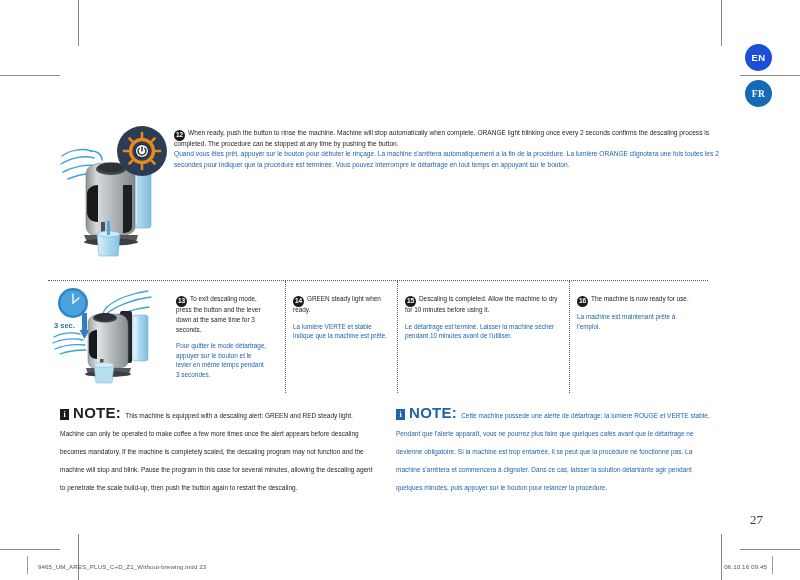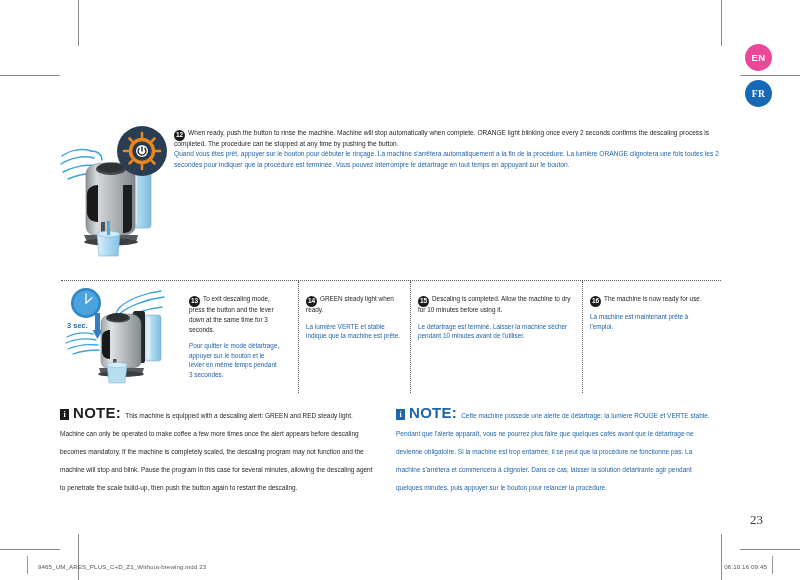--- a/index.html
+++ b/index.html
@@ -48,21 +48,21 @@
     height: 27px;
     border-radius: 50%;
     display: flex;
     align-items: center;
     justify-content: center;
     font-size: 9.5px;
     font-weight: bold;
     color: #ffffff;
     letter-spacing: 0.4px;
   }
-  .lang-badge.en { background: #ec4899; }
+  .lang-badge.en { background: #1d4ed8; }
   .lang-badge.fr { background: #1569b5; font-family: Liberation Serif, serif; }
 
   
   .step-badge {
     display: inline-flex;
     align-items: center;
     justify-content: center;
     width: 11px;
     height: 11px;
     min-width: 11px;
@@ -101,21 +101,21 @@
     flex: 1;
     font-size: 6.6px;
     line-height: 1.58;
     padding-top: 6px;
   }
   .copy p { margin: 0; }
 
   
   .section-row {
     position: absolute;
-    left: 61px;
+    left: 48px;
     top: 280px;
     width: 660px;
     height: 112px;
     display: flex;
     border-top: 1px dotted #5c5c5c;
   }
   .panel {
     position: relative;
     padding: 7px 8px 0 7px;
     box-sizing: border-box;
@@ -452,20 +452,20 @@
   <div class="note-col">
     <div class="note-inline">
       <span class="note-head">
         <span class="note-i blue">i</span>
         <span class="note-title txt-fr">NOTE:</span>
       </span><span class="note-body txt-fr">Cette machine possede une alerte de détartrage: la lumiere ROUGE et VERTE stable. Pendant que l'alerte apparaît, vous ne pourrez plus faire que quelques cafés avant que le détartrage ne devienne obligatoire. Si la machine est trop entartrée, il se peut que la procédure ne fonctionne pas. La machine s'arrêtera et commencera à clignoter. Dans ce cas, laisser la solution détartrante agir pendant quelques minutes, puis appuyer sur le bouton pour relancer la procédure.</span>
     </div>
   </div>
 </div>
 
-<div class="page-number">23</div>
+<div class="page-number">27</div>
 
 <div class="footer">
   <div class="rule-left"></div>
   <div class="rule-right"></div>
   <div class="fname">9465_UM_ARES_PLUS_C+D_Z1_Without-brewing.indd   23</div>
   <div class="fdate">06.10.16   09:45</div>
 </div>
 
 </body></html>

